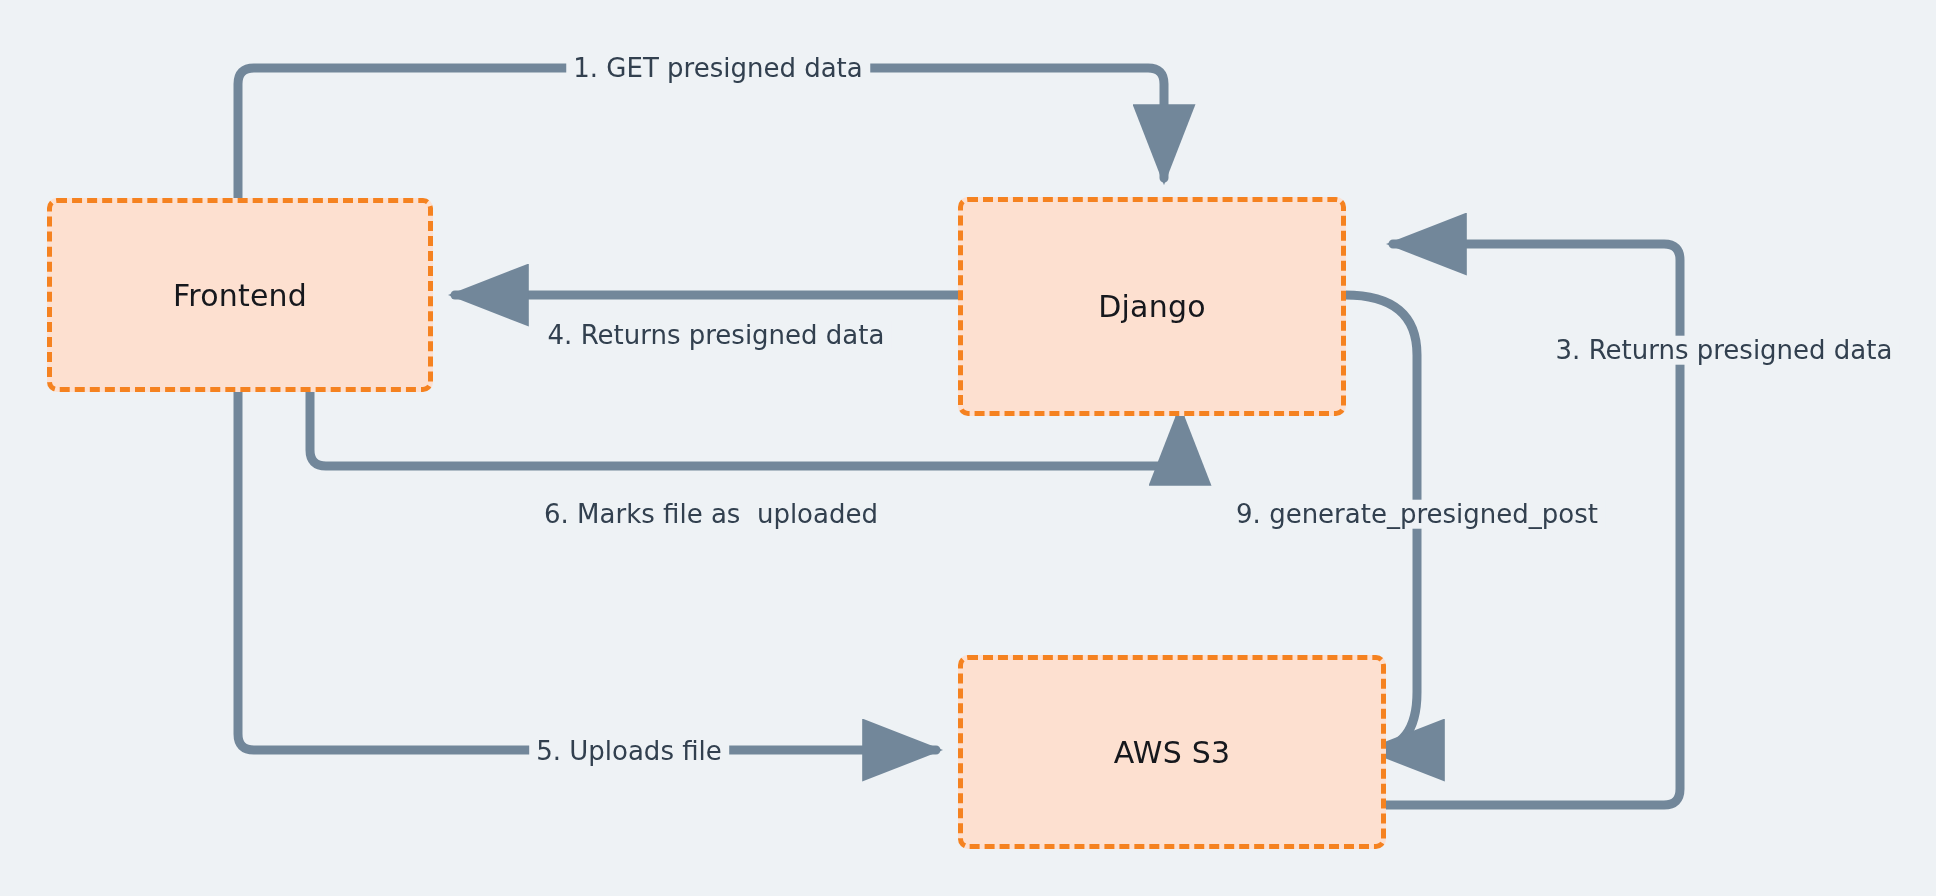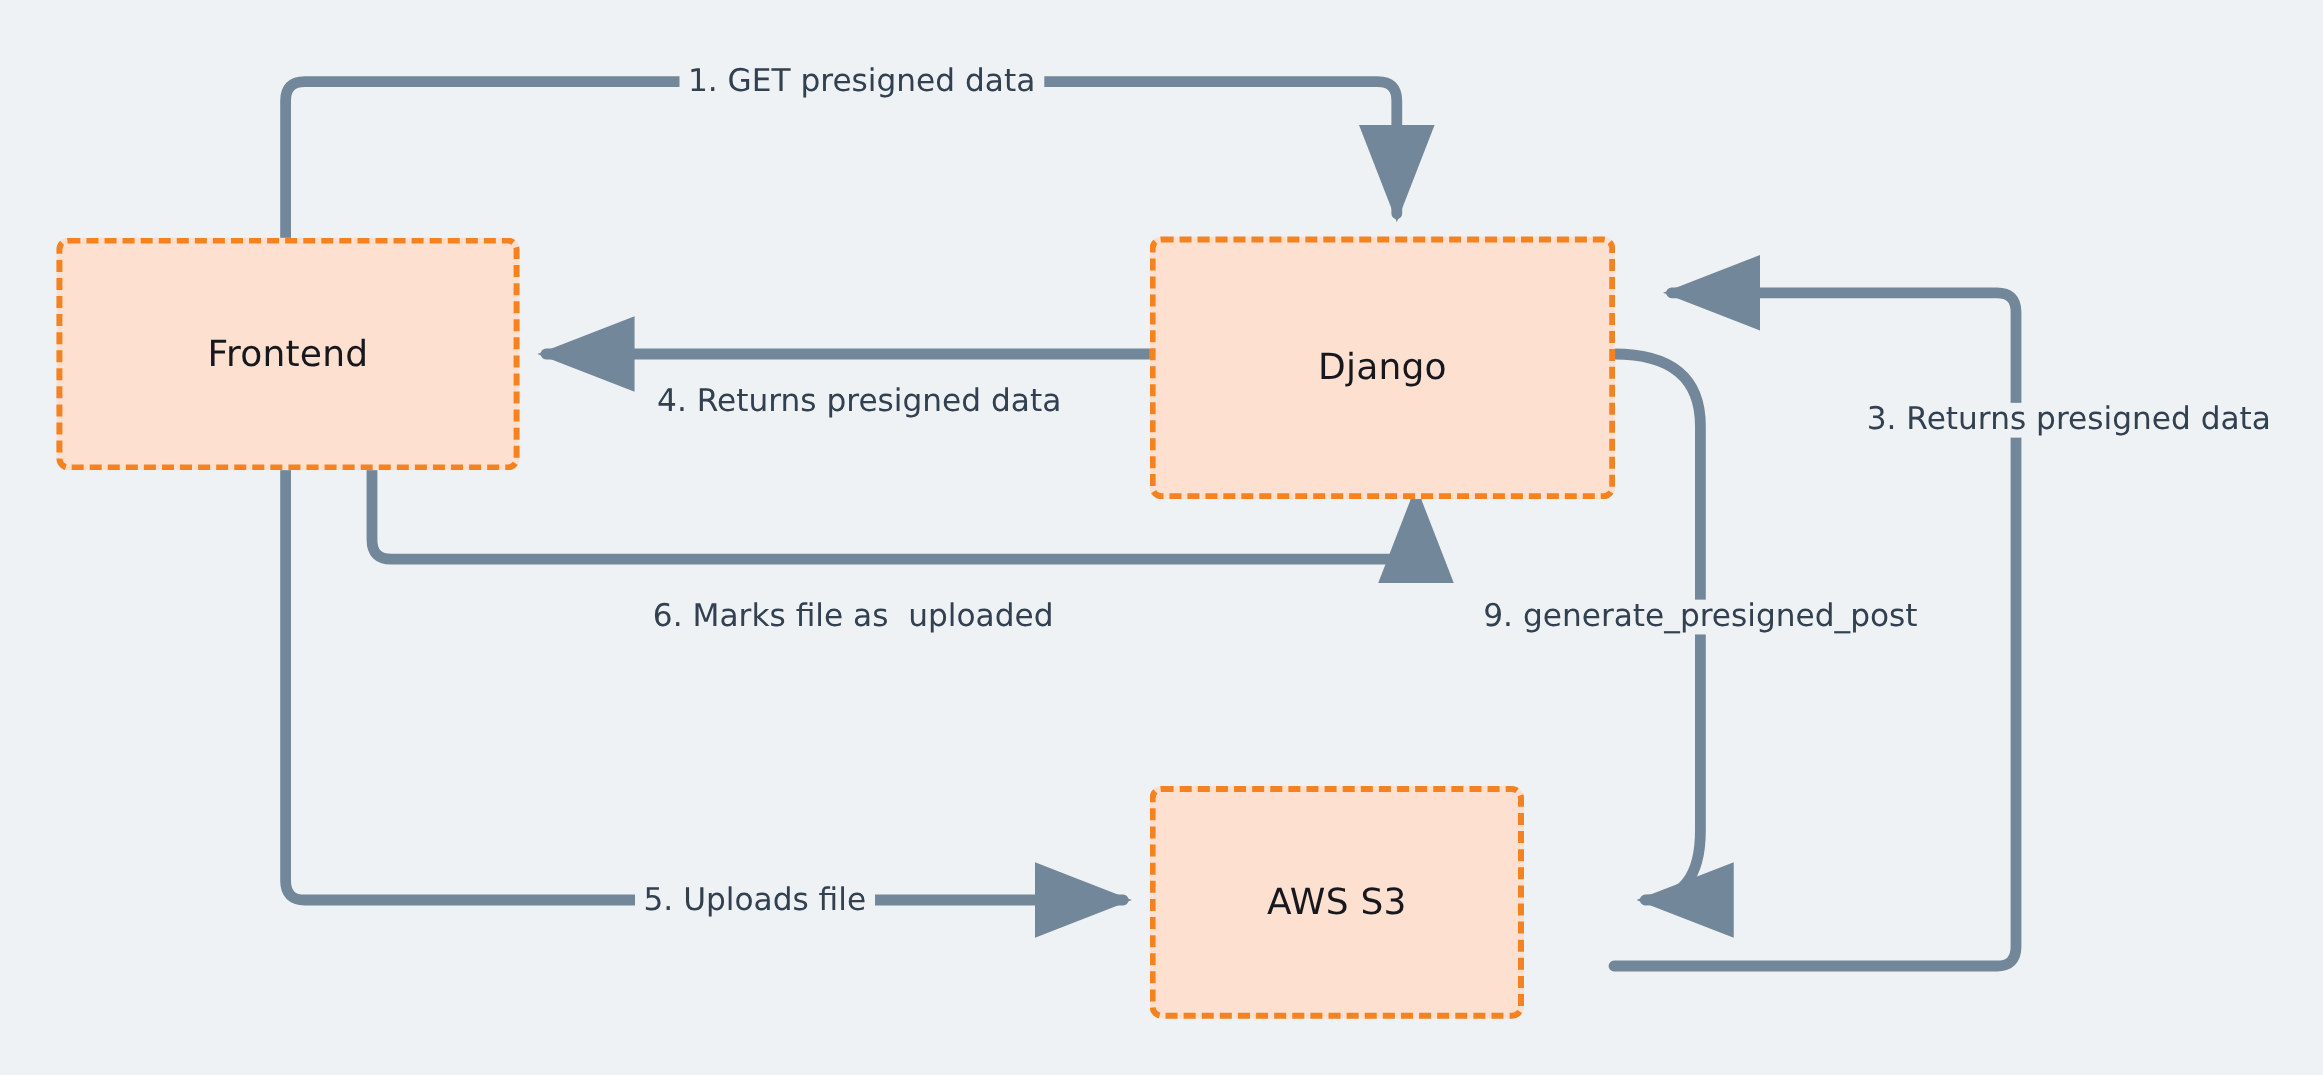--- a/index.html
+++ b/index.html
@@ -77,21 +77,21 @@
   </svg>
 
   <div class="node" style="left:47px; top:198px; width:386px; height:194px;">
     <span class="node-label">Frontend</span>
   </div>
 
   <div class="node" style="left:958px; top:197px; width:388px; height:219px;">
     <span class="node-label">Django</span>
   </div>
 
-  <div class="node" style="left:958px; top:655px; width:312px; height:194px;">
+  <div class="node" style="left:958px; top:655px; width:428px; height:194px;">
     <span class="node-label">AWS S3</span>
   </div>
 
   <div class="edge-label" style="left:718px; top:68px;">1. GET presigned data</div>
 
   <div class="edge-label" style="left:1417px; top:514px;">9. generate_presigned_post</div>
 
   <div class="edge-label" style="left:1680px; top:350px;margin-left:44px;">3. Returns presigned data</div>
 
   <div class="edge-label" style="left:716px; top:296px;margin-top:39px;">4. Returns presigned data</div>

